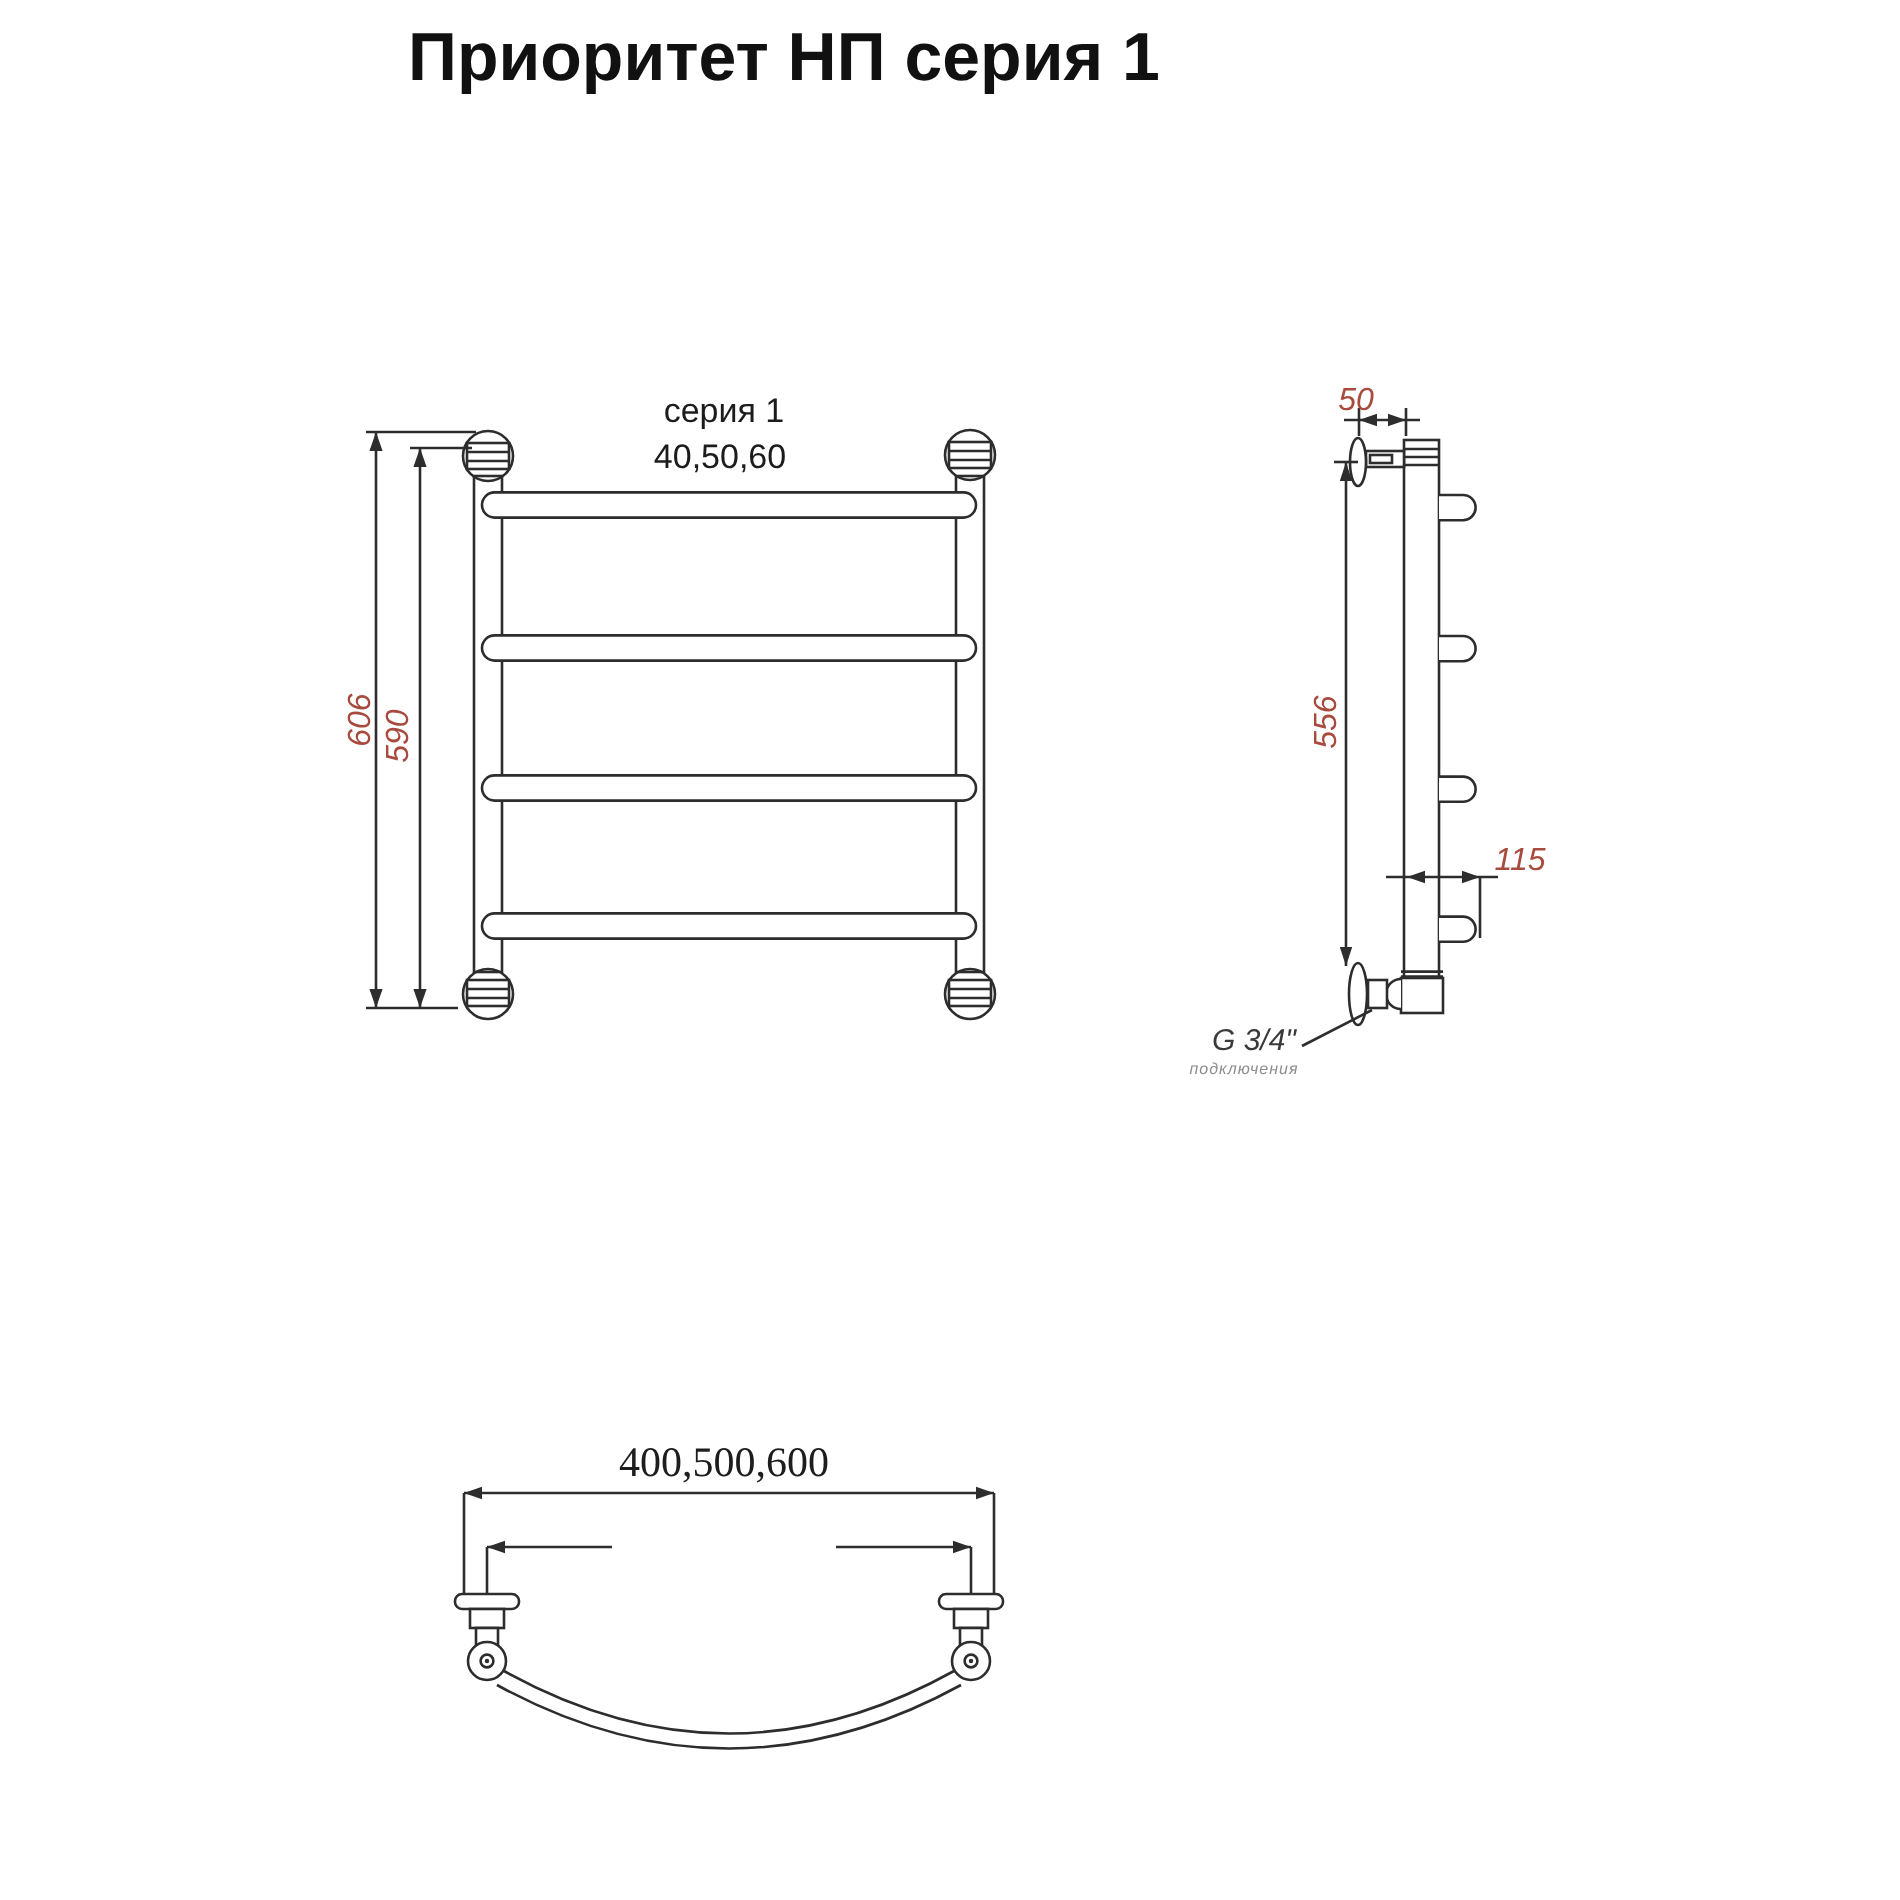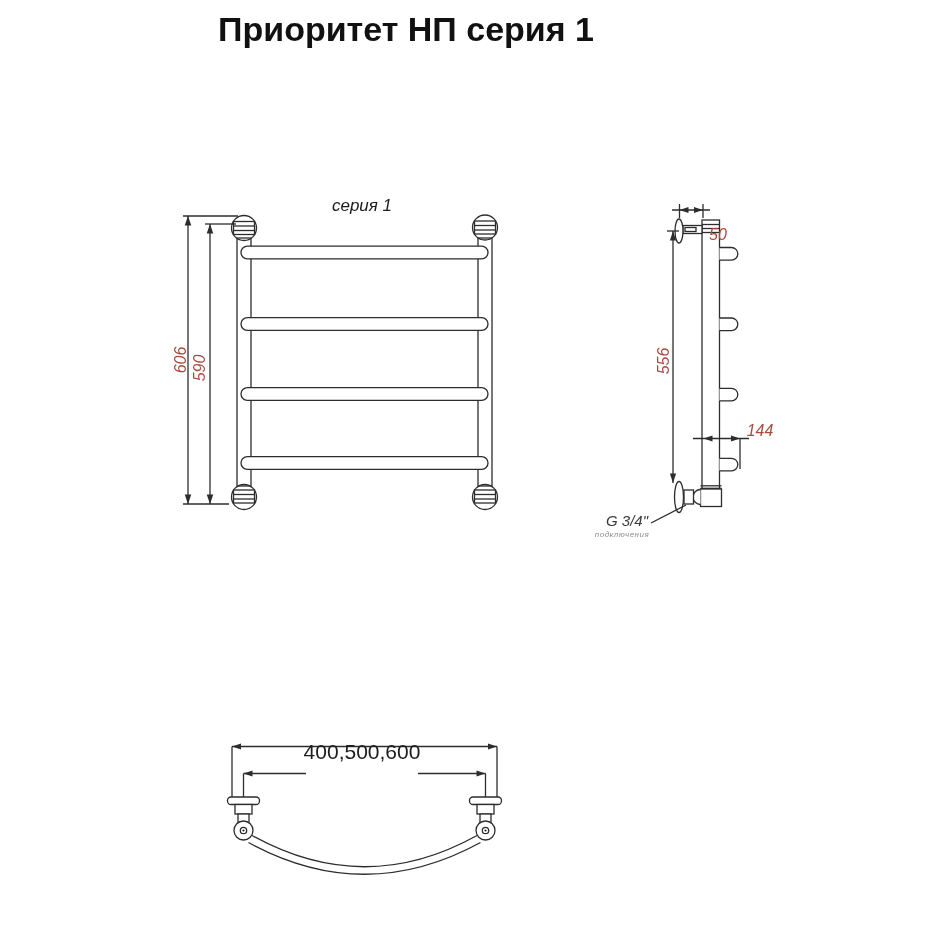--- a/index.html
+++ b/index.html
@@ -2,21 +2,21 @@
 <html><head>
 <meta charset="utf-8">
 <style>
   html,body{margin:0;padding:0;background:#fff;}
   .canvas{position:relative;width:950px;height:950px;background:#ffffff;overflow:hidden;
           font-family:"Liberation Sans", sans-serif;}
   svg{position:absolute;left:0;top:0;}
   .lbl{position:absolute;white-space:nowrap;line-height:1.1;}
   .title-line{width:520px;text-align:center;font-weight:bold;font-size:34px;color:#111;}
   .cad-black{font-size:17px;color:#1c1c1c;}
-  .cad-italic{font-style:italic;}
+  .cad-italic{}
   .dim-red{font-size:16px;font-style:italic;color:#a84a3d;}
   .dim-black{font-size:21px;color:#1d1d1d;}
   .rot{transform:rotate(-90deg);transform-origin:center center;}
   .ctr{text-align:center;}
   .note-big{font-size:15px;font-style:italic;color:#3a3a3a;}
   .note-small{font-size:8px;font-style:italic;color:#8d8d8d;letter-spacing:.5px;}
 </style>
 </head>
 <body>
 
@@ -142,27 +142,28 @@
         <circle cx="485.5" cy="830.5" r="9.5" fill="#fff"></circle>
         <circle cx="485.5" cy="830.5" r="3.2"></circle>
         <circle cx="485.5" cy="830.5" r="1.1" fill="#2d2d2d" stroke="none"></circle>
 
         <path d="M252,835.5 Q364.5,898 477,835.5"></path>
         <path d="M248.5,842.5 Q364.5,906 480.5,842.5"></path>
       </g>
     </g>
   </svg>
 
-  <div class="lbl title-line" style="left:146px;top:11px;">Приоритет НП серия 1</div>
+  <div class="lbl title-line" style="left:132px;top:11px;">Приоритет НП серия 1</div>
 
   <div class="lbl cad-black cad-italic ctr" style="left:262px;top:197px;width:200px;">серия 1</div>
+  <div class="lbl cad-black ctr" style="left:260px;top:220px;width:200px;">40,50,60</div>
   <div class="lbl dim-red rot ctr" style="left:156px;top:351px;width:50px;height:18px;">606</div>
   <div class="lbl dim-red rot ctr" style="left:175px;top:359px;width:50px;height:18px;">590</div>
 
-  <div class="lbl dim-red ctr" style="left:693px;top:192px;width:50px;margin-top:34px;">50</div>
+  <div class="lbl dim-red ctr" style="left:653px;top:192px;width:50px;">50</div>
   <div class="lbl dim-red rot ctr" style="left:639px;top:352px;width:50px;height:18px;">556</div>
-  <div class="lbl dim-red ctr" style="left:735px;top:422px;width:50px;">144</div>
+  <div class="lbl dim-red ctr" style="left:735px;top:422px;width:50px;">115</div>
   <div class="lbl note-big ctr" style="left:592px;top:513px;width:70px;">G 3/4"</div>
   <div class="lbl note-small ctr" style="left:582px;top:531px;width:80px;font-style:italic;">подключения</div>
 
-  <div class="lbl dim-black ctr" style="left:262px;top:740px;width:200px;">400,500,600</div>
+  <div class="lbl dim-black ctr" style="left:262px;top:720px;width:200px;font-family:Liberation Serif, serif;">400,500,600</div>
 
 </div>
 
 </body></html>

